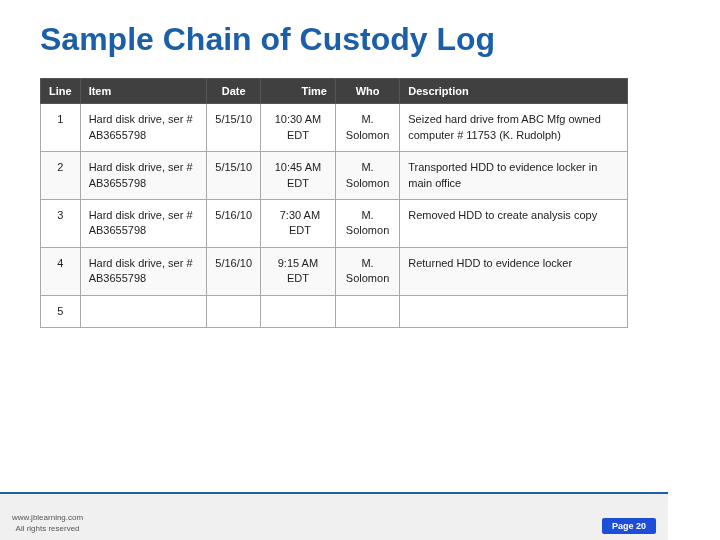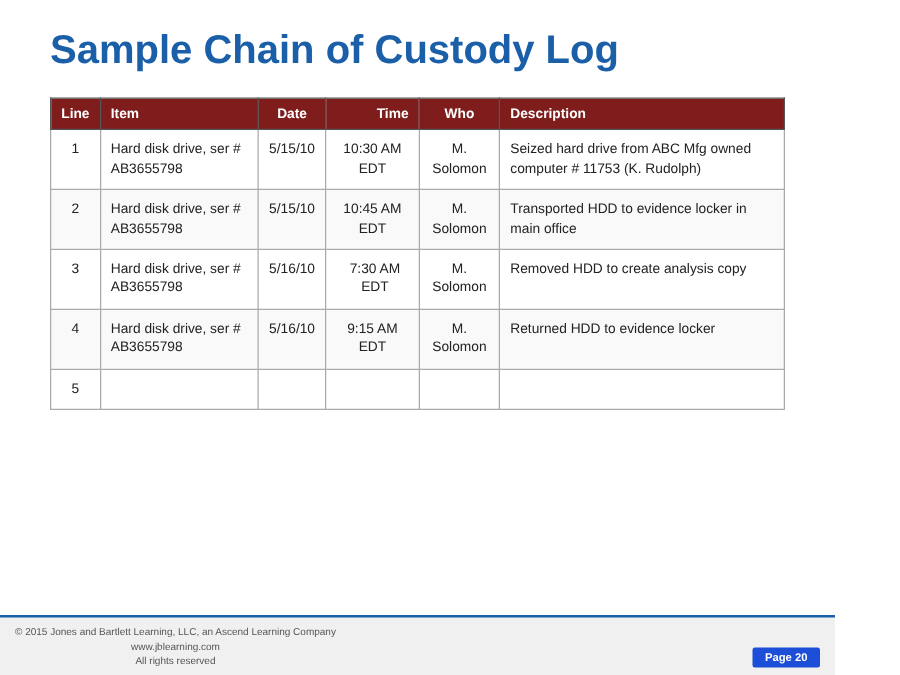--- a/index.html
+++ b/index.html
@@ -32,21 +32,21 @@
     }
 
     table {
       width: 100%;
       border-collapse: collapse;
       font-size: 11px;
       color: #222;
     }
 
     thead tr {
-      background-color: #7f1d1d;
+      background-color: #404040;
       color: #ffffff;
     }
 
     thead th {
       padding: 6px 8px;
       font-weight: bold;
       text-align: left;
       border: 1px solid #555;
       font-size: 11px;
     }
@@ -161,20 +161,20 @@
             <td style="text-align: center;"></td>
             <td style="text-align: center;"></td>
             <td style=""></td>
           </tr>
         </tbody>
     </table>
   </div>
 
   <div class="footer">
     <div class="footer-center">
-      <span>© 2015 Jones and Bartlett Learning, LLC, an Ascend Learning Company</span><br>
+      <br>
       <span>www.jblearning.com</span><br>
       <span>All rights reserved</span>
     </div>
     <span class="footer-right">Page 20</span>
   </div>
 
 </div>
 
 </body></html>

